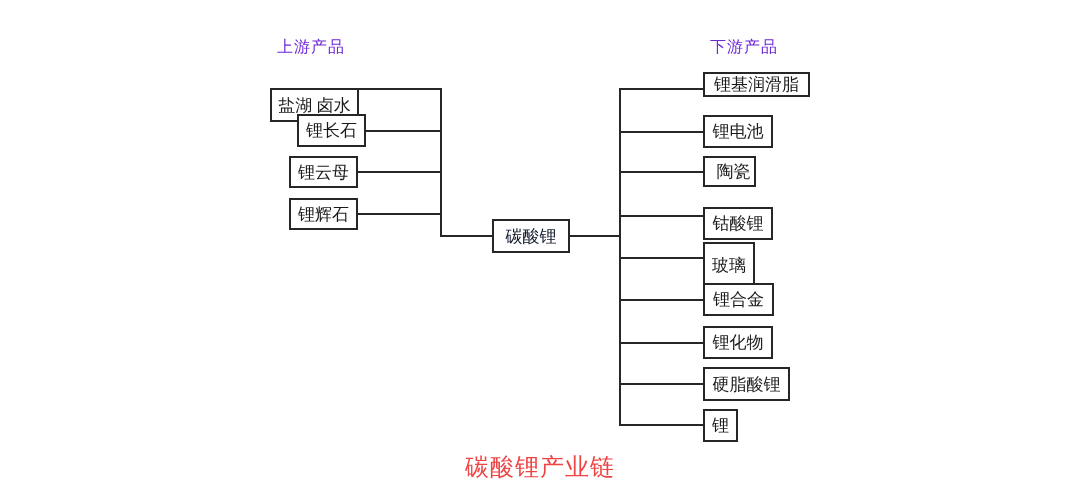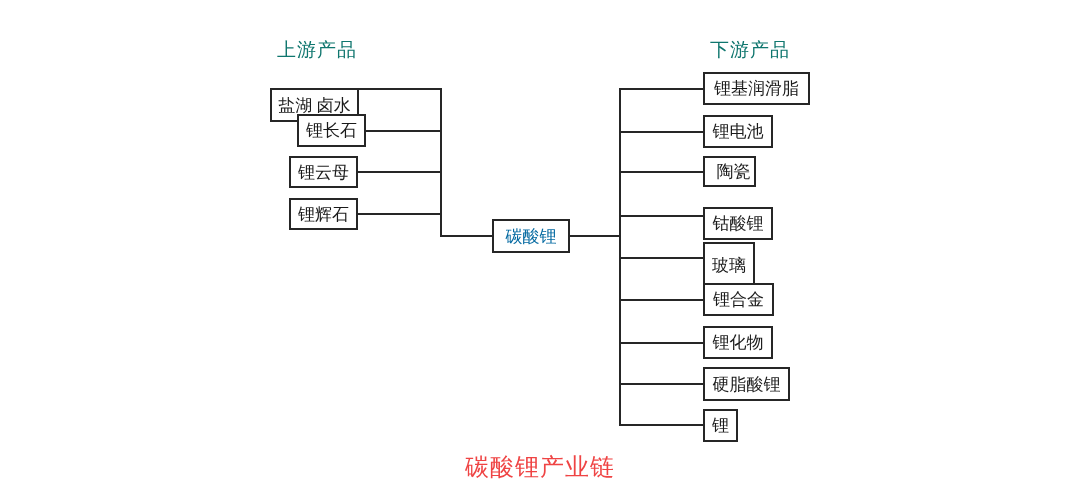--- a/index.html
+++ b/index.html
@@ -6,58 +6,58 @@
   .canvas {
     position: relative;
     width: 1080px;
     height: 494px;
     background: #ffffff;
     font-family: "Liberation Sans", sans-serif;
     overflow: hidden;
   }
   .hdr {
     position: absolute;
-    font-size: 19px;
+    font-size: 16px;
     letter-spacing: 1px;
-    color: #0f766e;
+    color: #6d28d9;
     white-space: nowrap;
   }
   .line { position: absolute; background: #262626; }
   .node {
     position: absolute;
     box-sizing: border-box;
     border: 2px solid #262626;
     background: #ffffff;
     display: flex;
     align-items: center;
     justify-content: center;
     font-size: 17px;
     color: #1a1a1a;
     white-space: nowrap;
   }
-  .node.center-node { color: #0369a1; }
+  .node.center-node { color: #0f172a; }
   .caption {
     position: absolute;
     left: 0; right: 0;
     top: 451px;
     text-align: center;
     font-family: "Liberation Serif", serif;
     font-size: 24px;
     color: #ef4444;
     letter-spacing: 1px;
   }
   
   .n-u0 { left: 270px; top: 72px;  width: 89px;  height: 34px; margin-top: 16px; }
   .n-u1 { left: 289px; top: 114px; width: 69px;  height: 33px; margin-left: 8px; }
   .n-u2 { left: 289px; top: 156px; width: 69px;  height: 32px; }
   .n-u3 { left: 289px; top: 198px; width: 69px;  height: 32px; }
   
   .n-c  { left: 492px; top: 219px; width: 78px;  height: 34px; }
   
-  .n-d0 { left: 703px; top: 72px;  width: 107px; height: 33px; }
+  .n-d0 { left: 703px; top: 72px;  width: 107px; height: 25px; }
   .n-d1 { left: 703px; top: 115px; width: 70px;  height: 33px; }
   .n-d2 { left: 703px; top: 156px; width: 53px;  height: 31px; padding-left: 8px; }
   .n-d3 { left: 703px; top: 207px; width: 70px;  height: 33px; }
   .n-d4 { left: 703px; top: 242px; width: 52px;  height: 47px; }
   .n-d5 { left: 703px; top: 283px; width: 71px;  height: 33px; }
   .n-d6 { left: 703px; top: 326px; width: 70px;  height: 33px; }
   .n-d7 { left: 703px; top: 367px; width: 87px;  height: 34px; }
   .n-d8 { left: 703px; top: 409px; width: 35px;  height: 33px; }
   
   .l-u0 { left: 359px; top: 88px;  width: 83px; height: 2px; }

